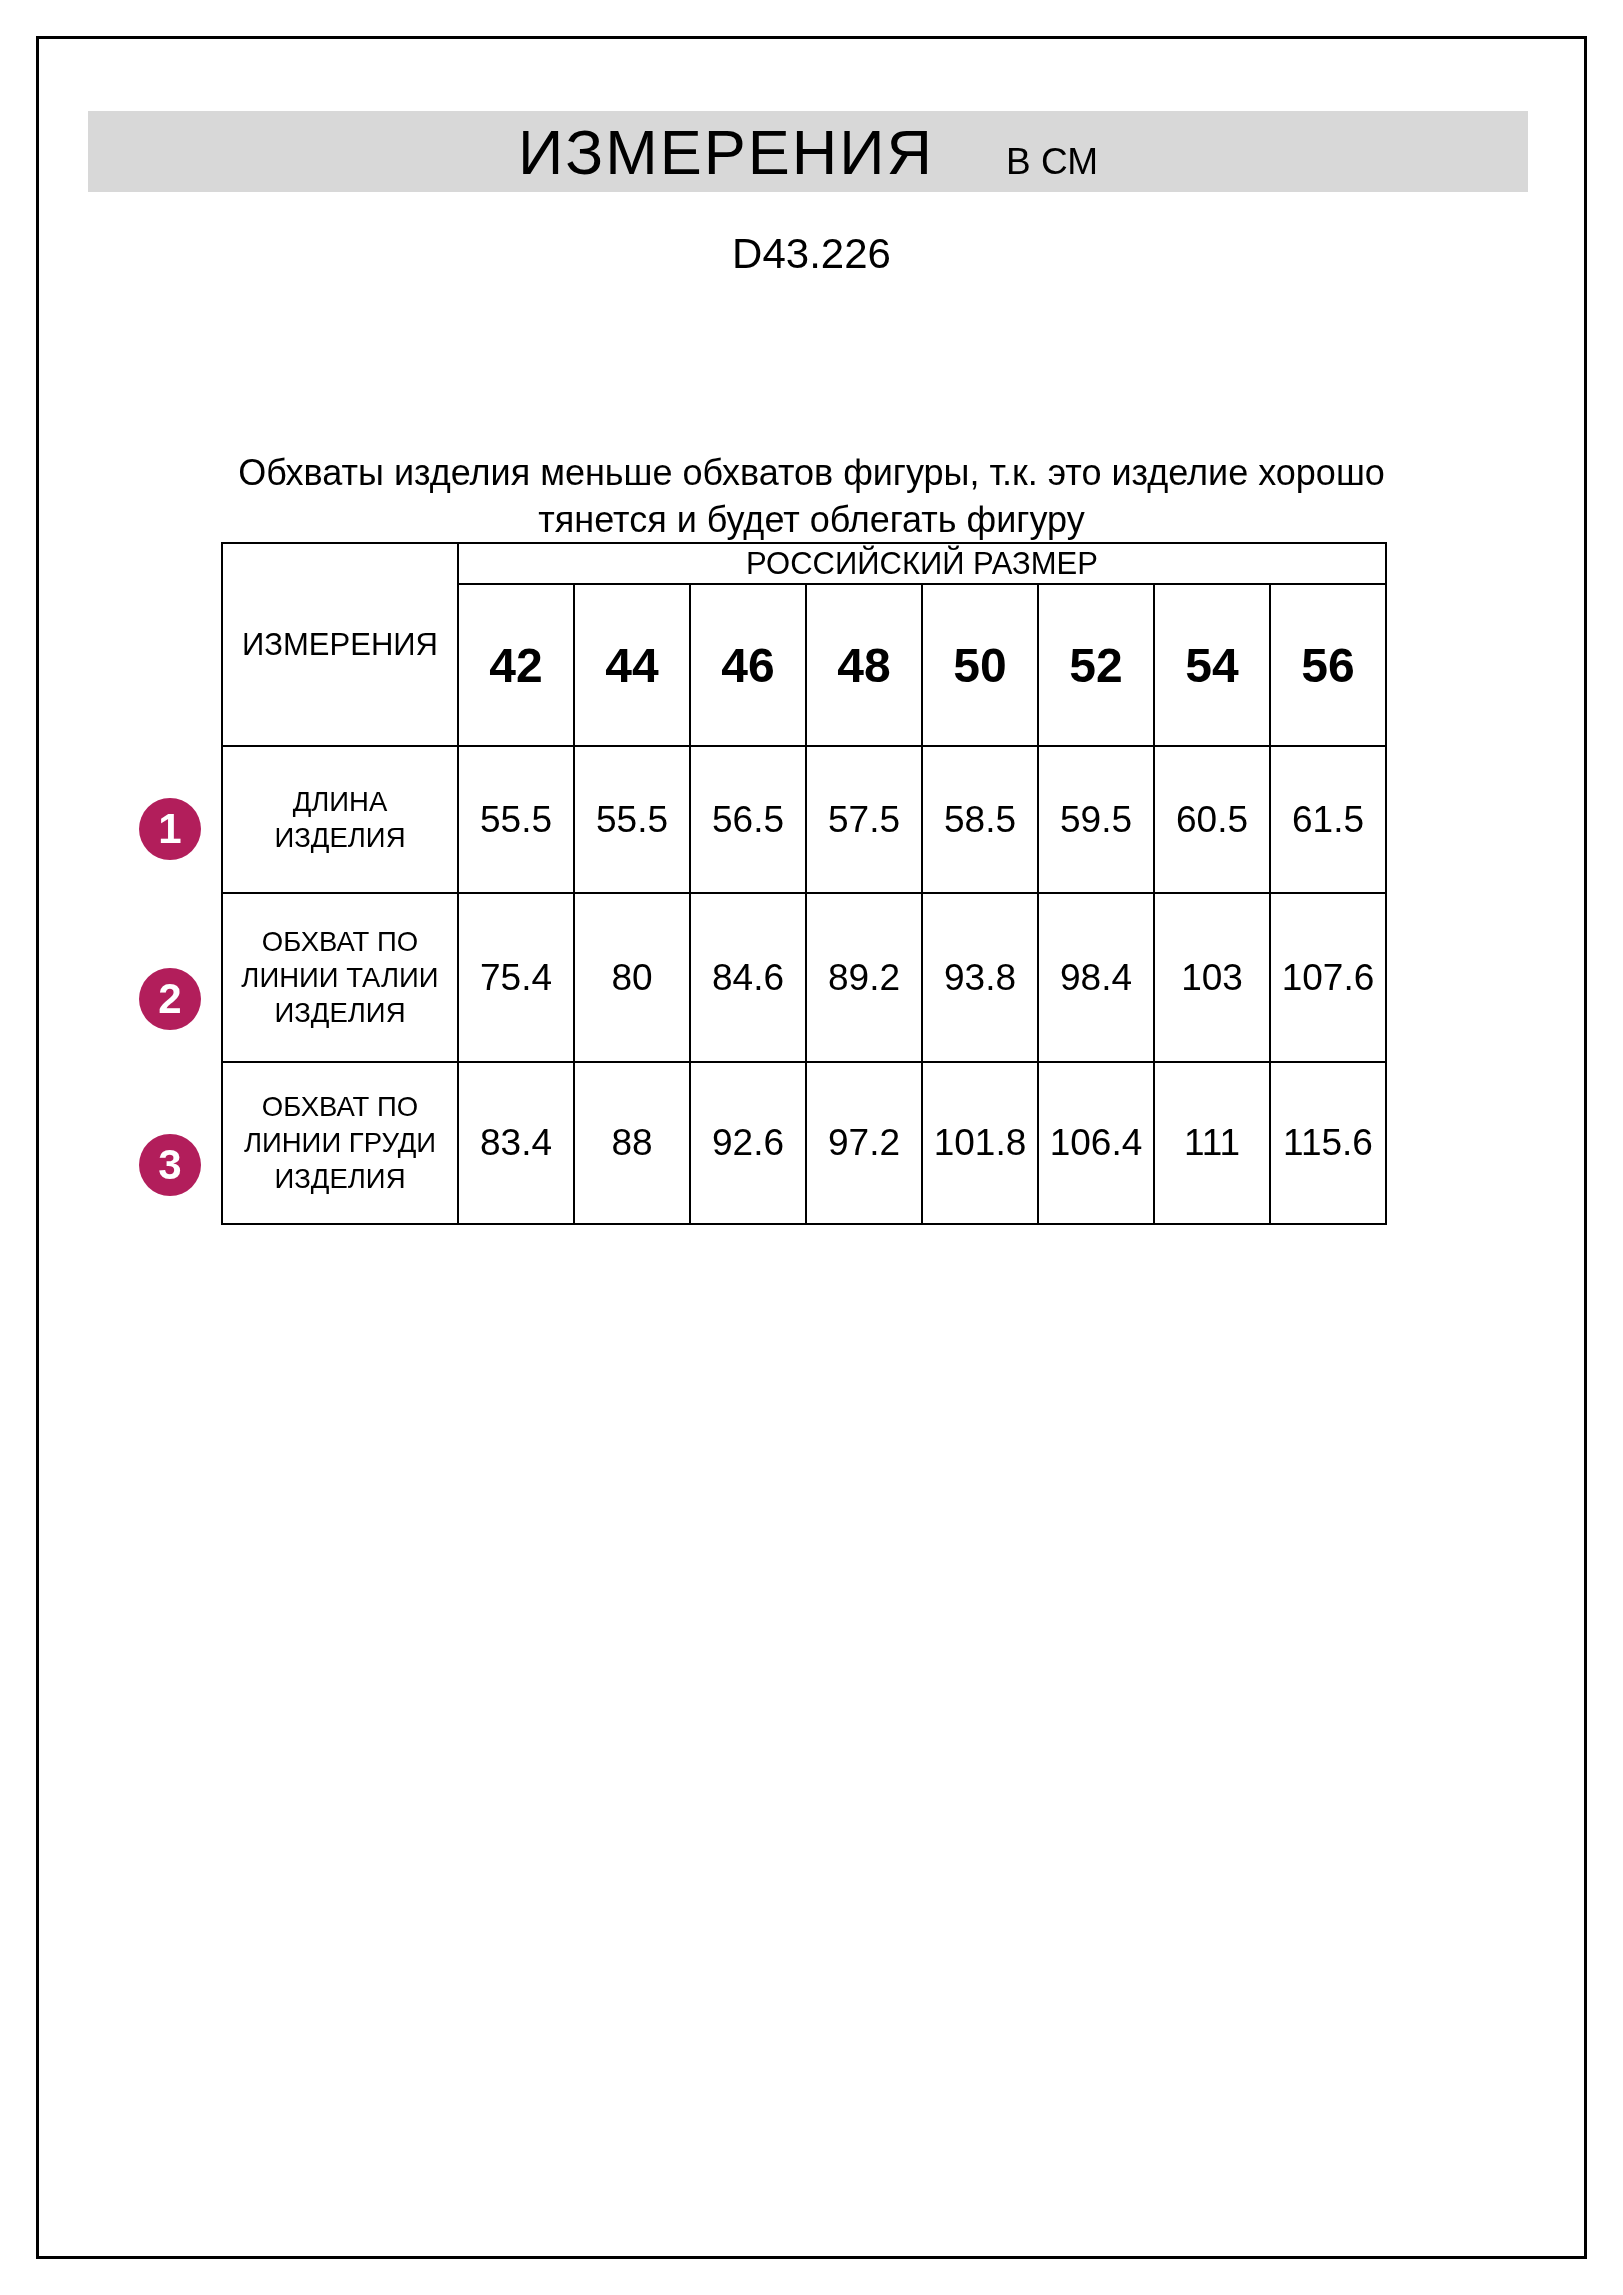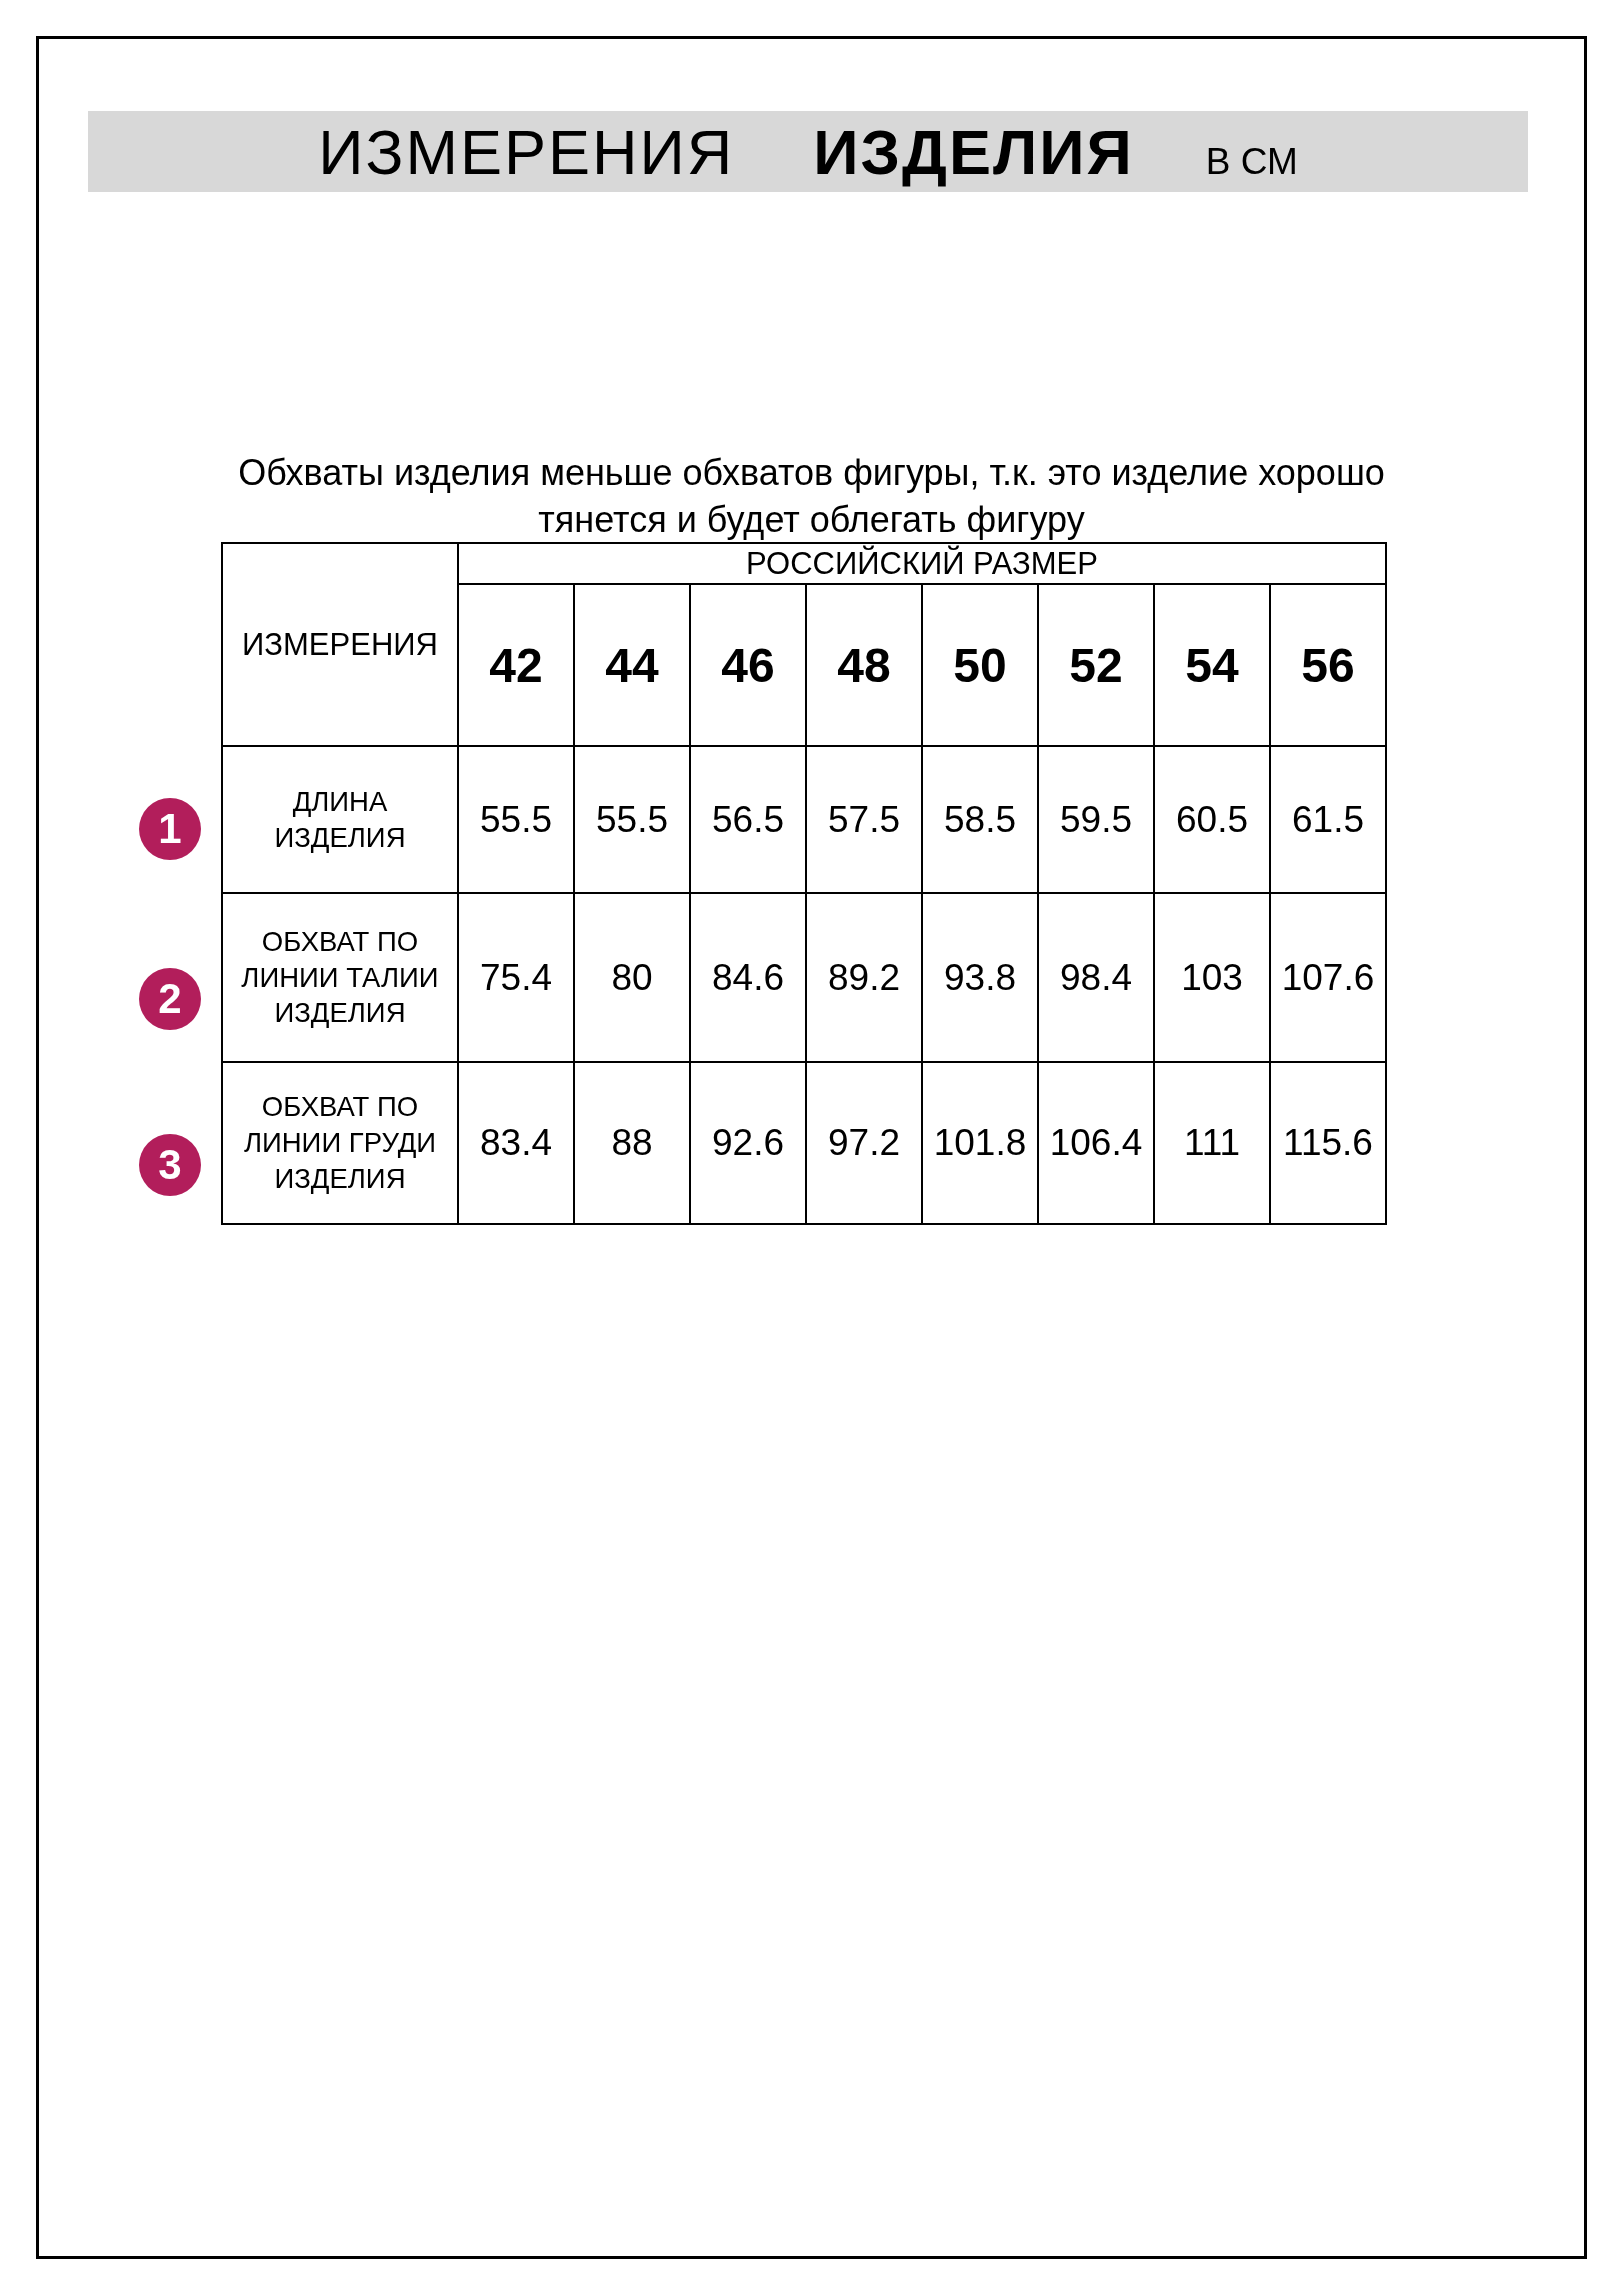--- a/index.html
+++ b/index.html
@@ -138,24 +138,24 @@
   }
 </style>
 </head>
 <body>
 
 <div class="page">
   <div class="frame"></div>
 
   <div class="header-bar">
     <span class="t1">ИЗМЕРЕНИЯ</span>
-    <span class="t2">ИЗДЕЛИЯ</span>
     <span class="t3">В СМ</span>
   </div>
 
+  <div class="article">D43.226</div>
 
   <p class="intro p2">Обхваты изделия меньше обхватов фигуры, т.к. это изделие хорошо тянется и будет облегать фигуру</p>
 
   <table class="size-table">
     <colgroup>
       <col class="col-label">
       <col class="col-size">
         <col class="col-size">
         <col class="col-size">
         <col class="col-size">

